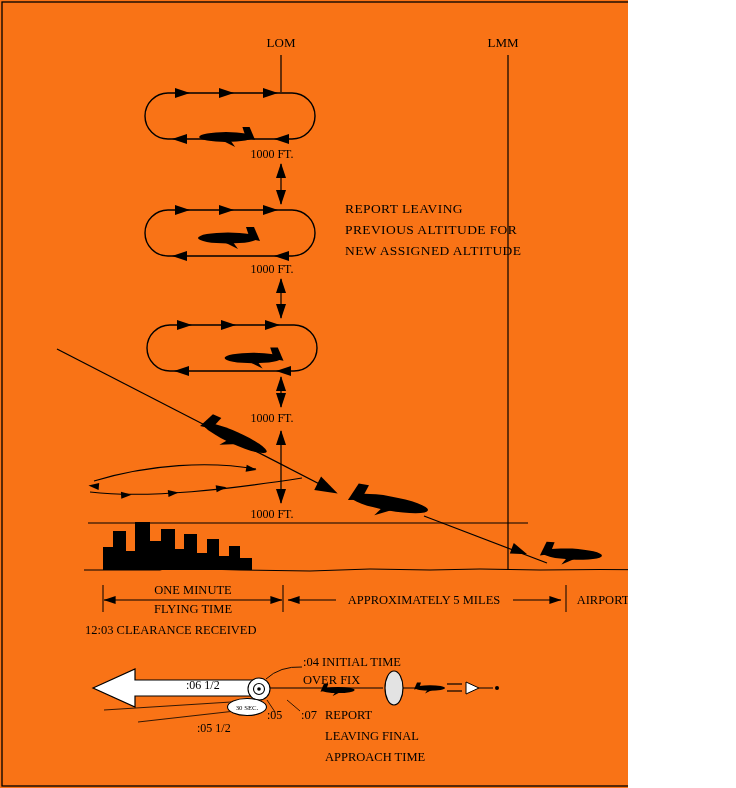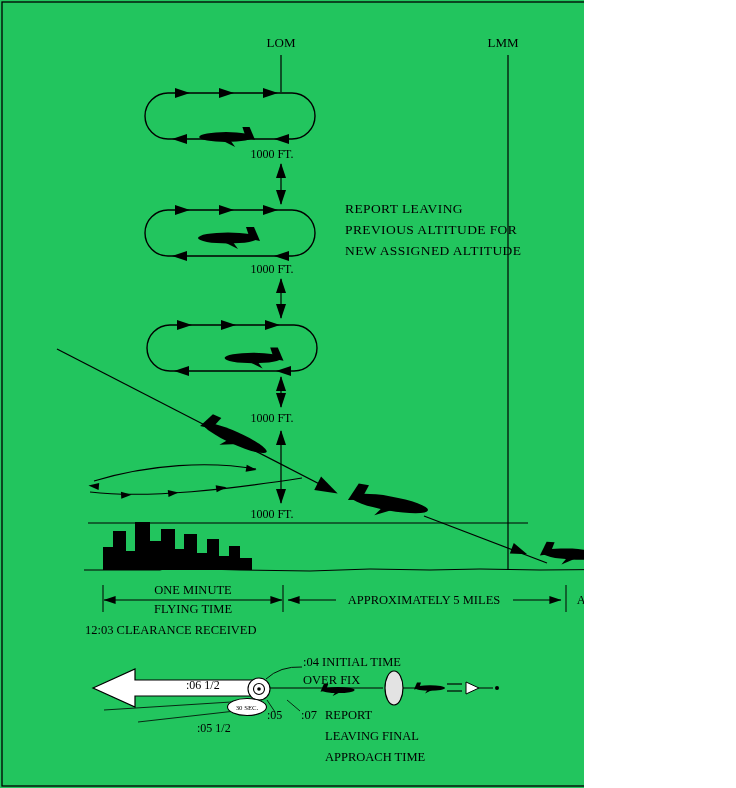--- a/index.html
+++ b/index.html
@@ -1,16 +1,16 @@
 <!DOCTYPE html>
 <html><head>
 <meta charset="utf-8">
 <style>
   html,body{margin:0;padding:0;background:#ffffff;}
-  .page{width:584px;height:788px;position:relative;background:#22c55e;overflow:hidden;}
+  .page{width:628px;height:788px;position:relative;background:#f97316;overflow:hidden;}
   svg{display:block;}
   text{font-family:"Liberation Serif","DejaVu Serif",serif;fill:#000;}
   .t13{font-size:13px;}
   .t14{font-size:13.5px;letter-spacing:.4px;}
   .t12{font-size:12.5px;}
   .t11{font-size:12px;}
   .t7{font-size:6.8px;}
 </style>
 </head>
 <body>

